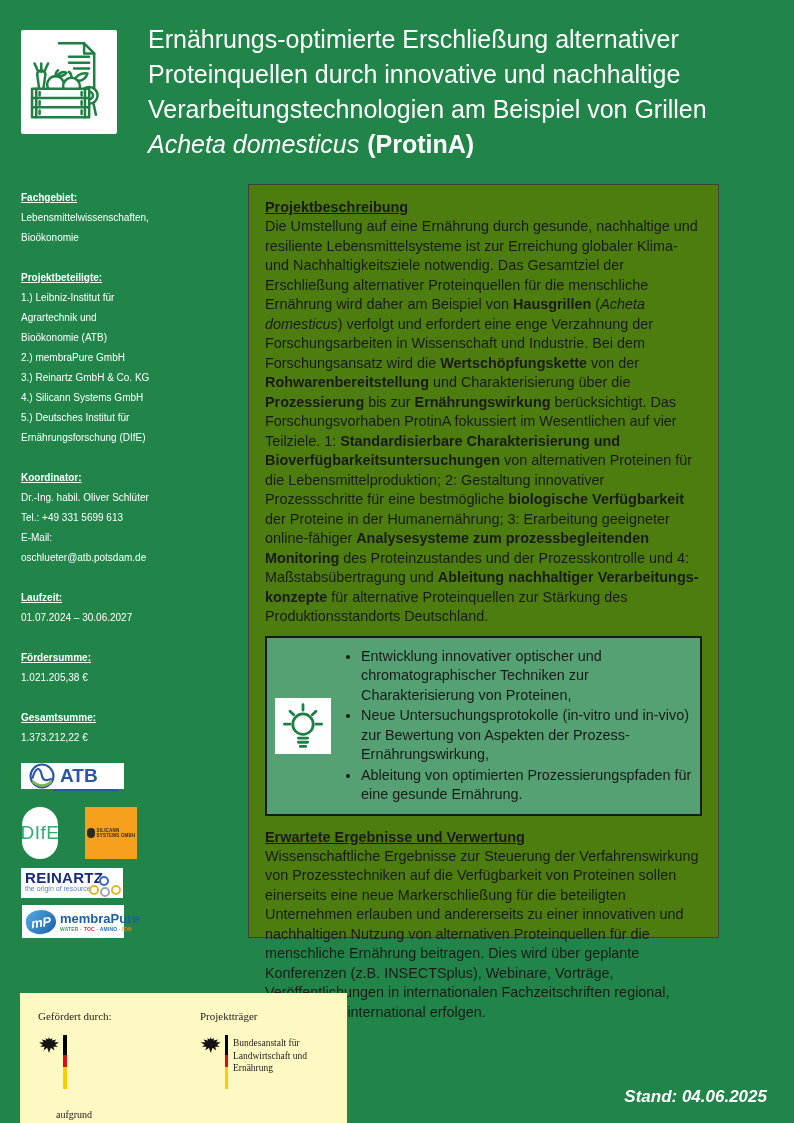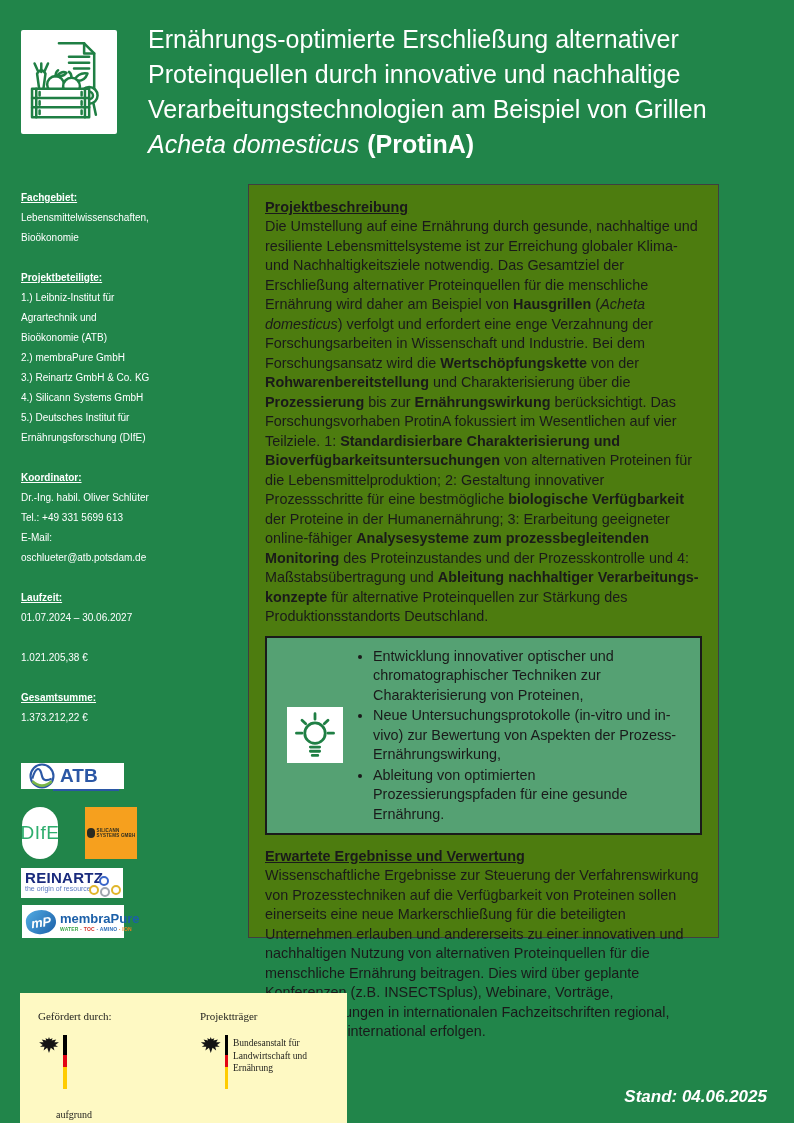--- a/index.html
+++ b/index.html
@@ -53,21 +53,21 @@
   .mp-tags span:nth-child(3){color:#2b6cb8;}
   .mp-tags span:nth-child(4){color:#e8821e;}
 
   
   .content-box{position:absolute;left:248px;top:184px;width:471px;height:754px;background:#4d7c0f;
                border:1px solid #3f3f3f;box-sizing:border-box;padding:12px 16px;
                color:#1a1a1a;font-size:14.4px;line-height:19.5px;}
   .content-box h2{font-size:14.4px;font-weight:bold;text-decoration:underline;margin:0;line-height:20px;}
   .content-box p{margin:0;}
   .highlight{display:flex;align-items:center;gap:10px;background:#55A173;border:2px solid #1a1a1a;
-             margin:9px 0 11px;padding:6px 20px;}
+             margin:9px 0 11px;padding:6px 8px;}
   .bulb-box{width:56px;height:56px;background:#fff;flex:0 0 auto;
             display:flex;align-items:center;justify-content:center;}
   .hl-list{margin:2px 0;padding-left:20px;}
   .hl-list li{margin:1px 0;}
 
   
   .footer-box{position:absolute;left:20px;top:993px;width:327px;height:130px;background:#fef9c3;
               font-family:"Liberation Serif",serif;color:#1d1d1b;}
   .fb-label{font-size:11px;}
   .funded{position:absolute;left:18px;top:17px;}
@@ -137,20 +137,21 @@
       <div class="pre">Dr.-Ing. habil. Oliver Schlüter
 Tel.: +49 331 5699 613
 E-Mail:
 oschlueter@atb.potsdam.de</div>
     </div>
     <div class="sec">
       <div class="sec-label">Laufzeit:</div>
       <div class="pre">01.07.2024 – 30.06.2027</div>
     </div>
     <div class="sec">
+      <div class="sec-label">Fördersumme:</div>
       <div class="pre">1.021.205,38 €</div>
     </div>
     <div class="sec">
       <div class="sec-label">Gesamtsumme:</div>
       <div class="pre">1.373.212,22 €</div>
     </div>
   </aside>
 
   <div class="logo logo-atb">
     <svg width="30" height="30" viewBox="0 0 34 34" fill="none">

